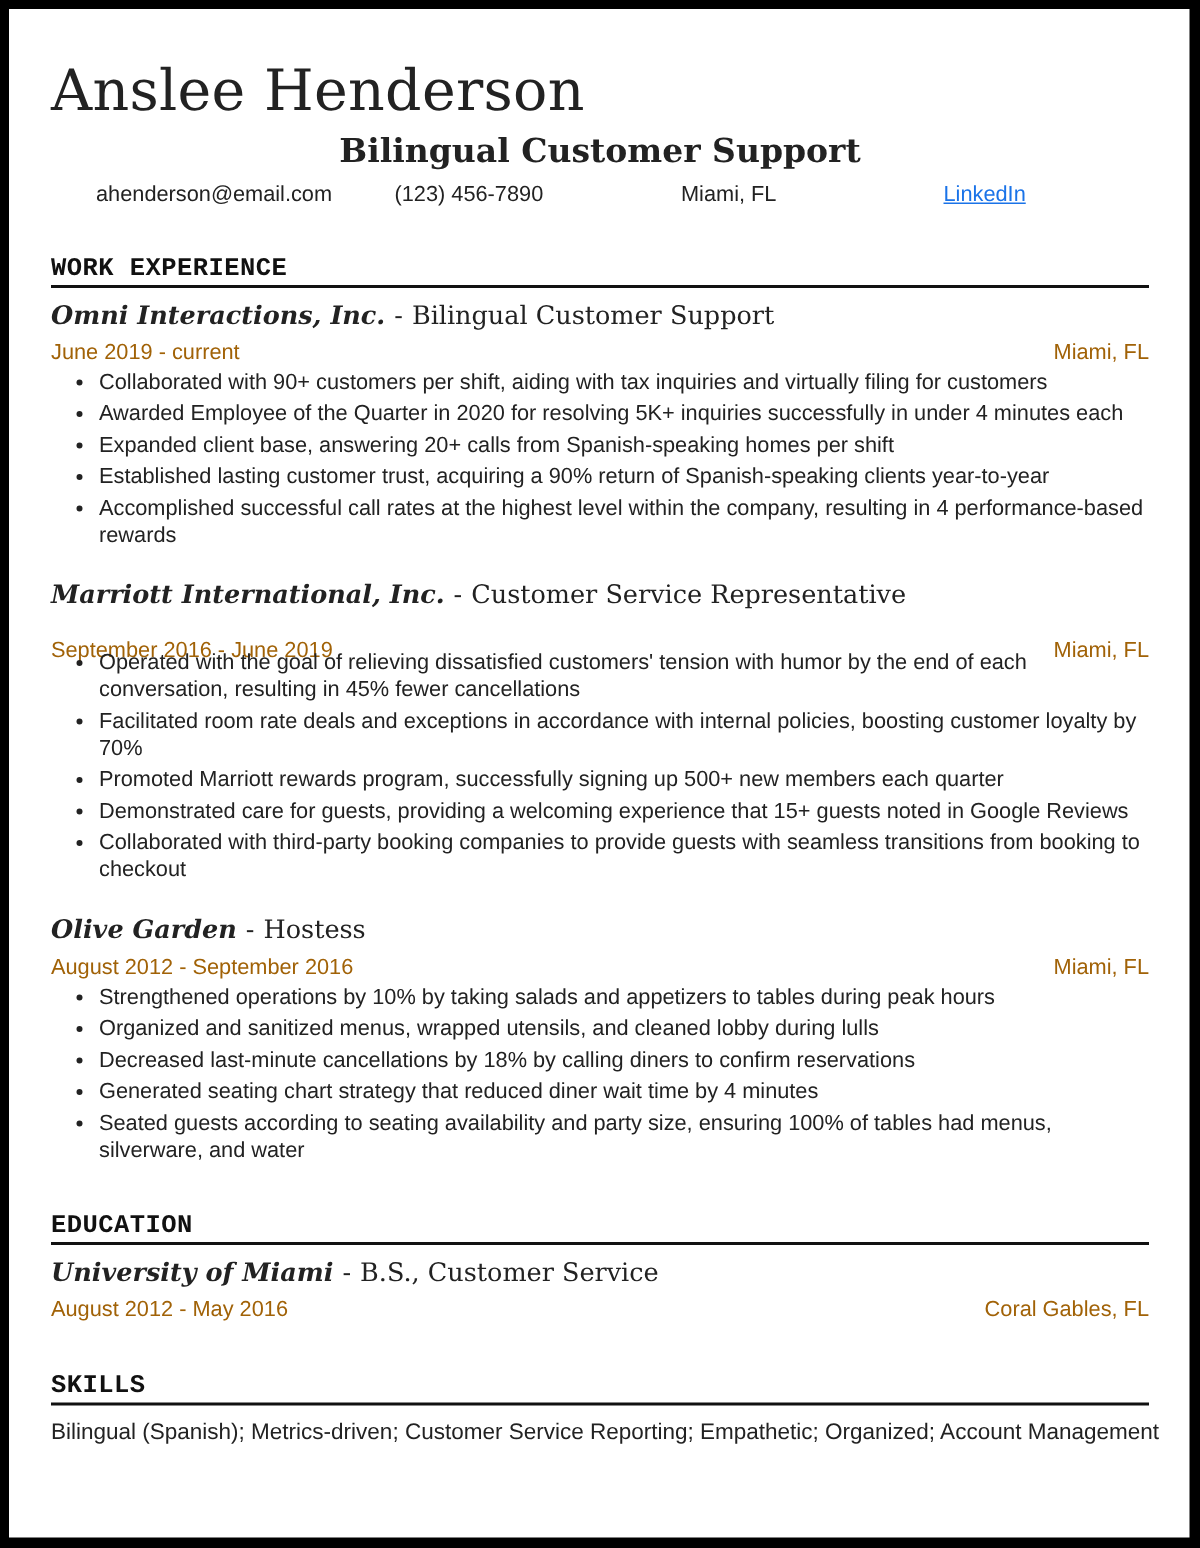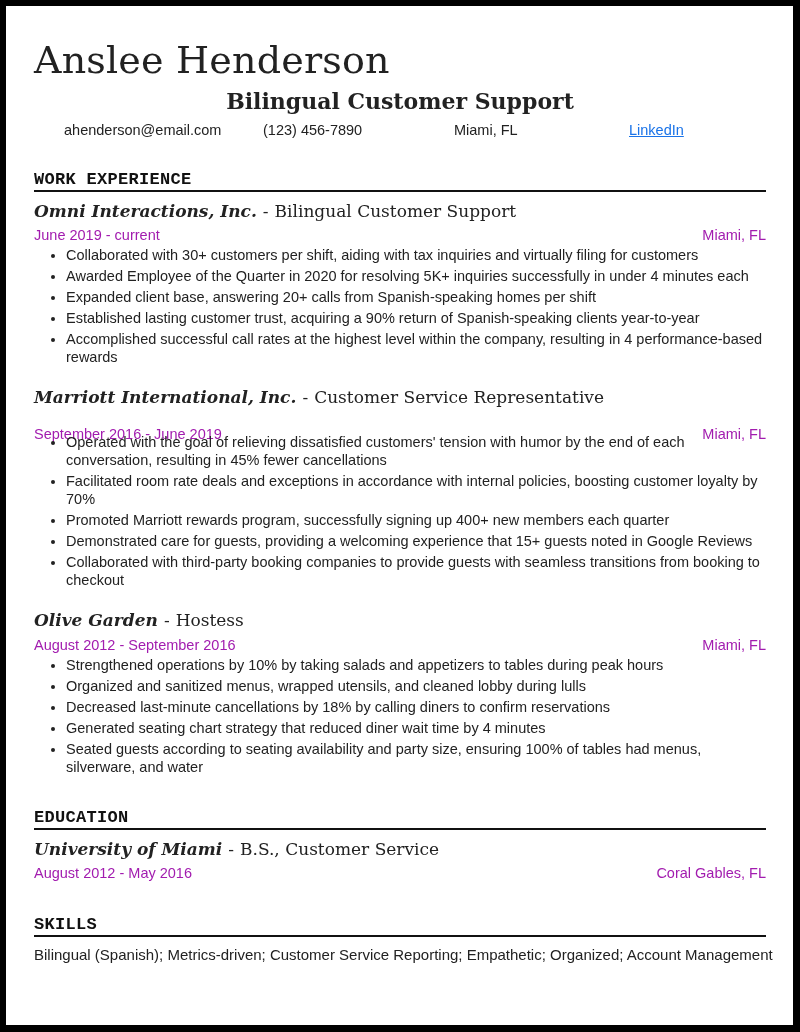--- a/index.html
+++ b/index.html
@@ -28,21 +28,21 @@
   .sec-h {
     position: absolute; left: 0; right: 0;
     font-family: Liberation Mono, monospace; font-weight: bold; font-size: 17px; color: #111;
     border-bottom: 2px solid #111; padding-bottom: 1px; letter-spacing: 0.3px;
   }
   .job-h { position: absolute; left: 0; right: 0; font-family: "DejaVu Serif", serif; font-size: 17px; color: #222; white-space: nowrap; }
   .job-h .co { font-weight: bold; font-style: italic; }
   .job-h .sep { margin: 0 6px; }
   .meta {
     position: absolute; left: 0; right: 0; font-family: "Liberation Sans", sans-serif;
-    font-size: 14.5px; color: #a21caf; display: flex; justify-content: space-between;
+    font-size: 14.5px; color: #a16207; display: flex; justify-content: space-between;
   }
   ul.bul {
     position: absolute; left: 0; right: 0; margin: 0; padding: 0 0 0 32px;
     font-family: "Liberation Sans", sans-serif; font-size: 14.5px; color: #222; line-height: 18px;
   }
   ul.bul li { margin: 0 0 3px 0; }
   .skills { position: absolute; left: 0; right: 0; font-family: Liberation Sans, sans-serif; font-size: 15px; color: #222; white-space: nowrap; }
 </style>
 </head>
 <body>
@@ -61,38 +61,38 @@
     <div class="sec-h" style="top:164px">WORK EXPERIENCE</div>
 
     <div class="job-h" style="top:195px">
       <span class="co">Omni Interactions, Inc.</span><span class="sep">-</span><span>Bilingual Customer Support</span>
     </div>
     <div class="meta" style="top:221px">
       <span>June 2019 - current</span>
       <span>Miami, FL</span>
     </div>
     <ul class="bul" style="top:240px">
-      <li>Collaborated with 30+ customers per shift, aiding with tax inquiries and virtually filing for customers</li>
+      <li>Collaborated with 90+ customers per shift, aiding with tax inquiries and virtually filing for customers</li>
       <li>Awarded Employee of the Quarter in 2020 for resolving 5K+ inquiries successfully in under 4 minutes each</li>
       <li>Expanded client base, answering 20+ calls from Spanish-speaking homes per shift</li>
       <li>Established lasting customer trust, acquiring a 90% return of Spanish-speaking clients year-to-year</li>
       <li>Accomplished successful call rates at the highest level within the company, resulting in 4 performance-based rewards</li>
     </ul>
 
     <div class="job-h" style="top:381px">
       <span class="co">Marriott International, Inc.</span><span class="sep">-</span><span>Customer Service Representative</span>
     </div>
     <div class="meta" style="top:420px">
       <span>September 2016 - June 2019</span>
       <span>Miami, FL</span>
     </div>
     <ul class="bul" style="top:427px">
       <li>Operated with the goal of relieving dissatisfied customers' tension with humor by the end of each conversation, resulting in 45% fewer cancellations</li>
       <li>Facilitated room rate deals and exceptions in accordance with internal policies, boosting customer loyalty by 70%</li>
-      <li>Promoted Marriott rewards program, successfully signing up 400+ new members each quarter</li>
+      <li>Promoted Marriott rewards program, successfully signing up 500+ new members each quarter</li>
       <li>Demonstrated care for guests, providing a welcoming experience that 15+ guests noted in Google Reviews</li>
       <li>Collaborated with third-party booking companies to provide guests with seamless transitions from booking to checkout</li>
     </ul>
 
     <div class="job-h" style="top:604px">
       <span class="co">Olive Garden</span><span class="sep">-</span><span>Hostess</span>
     </div>
     <div class="meta" style="top:631px">
       <span>August 2012 - September 2016</span>
       <span>Miami, FL</span>

